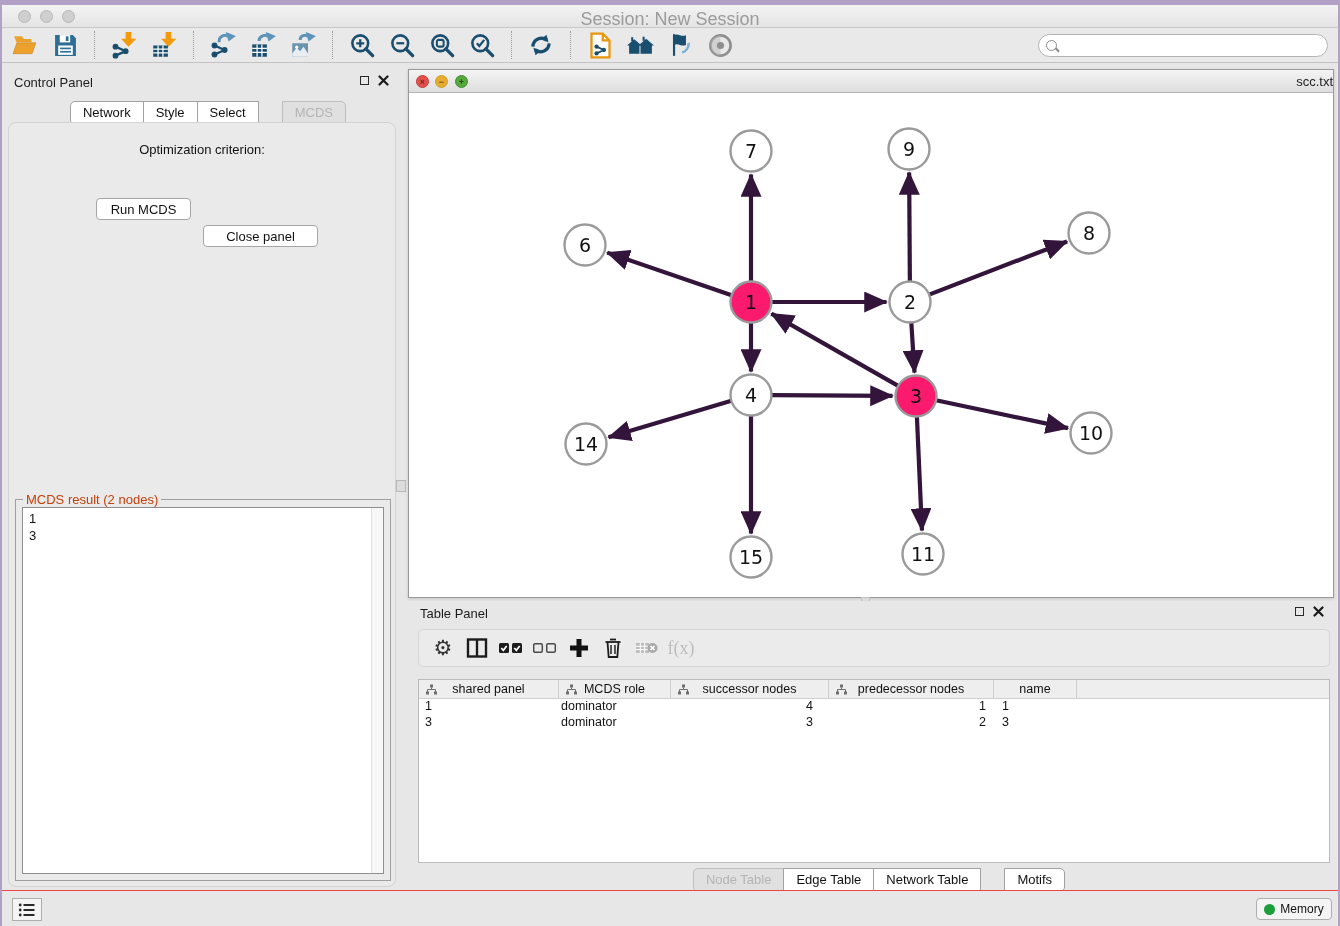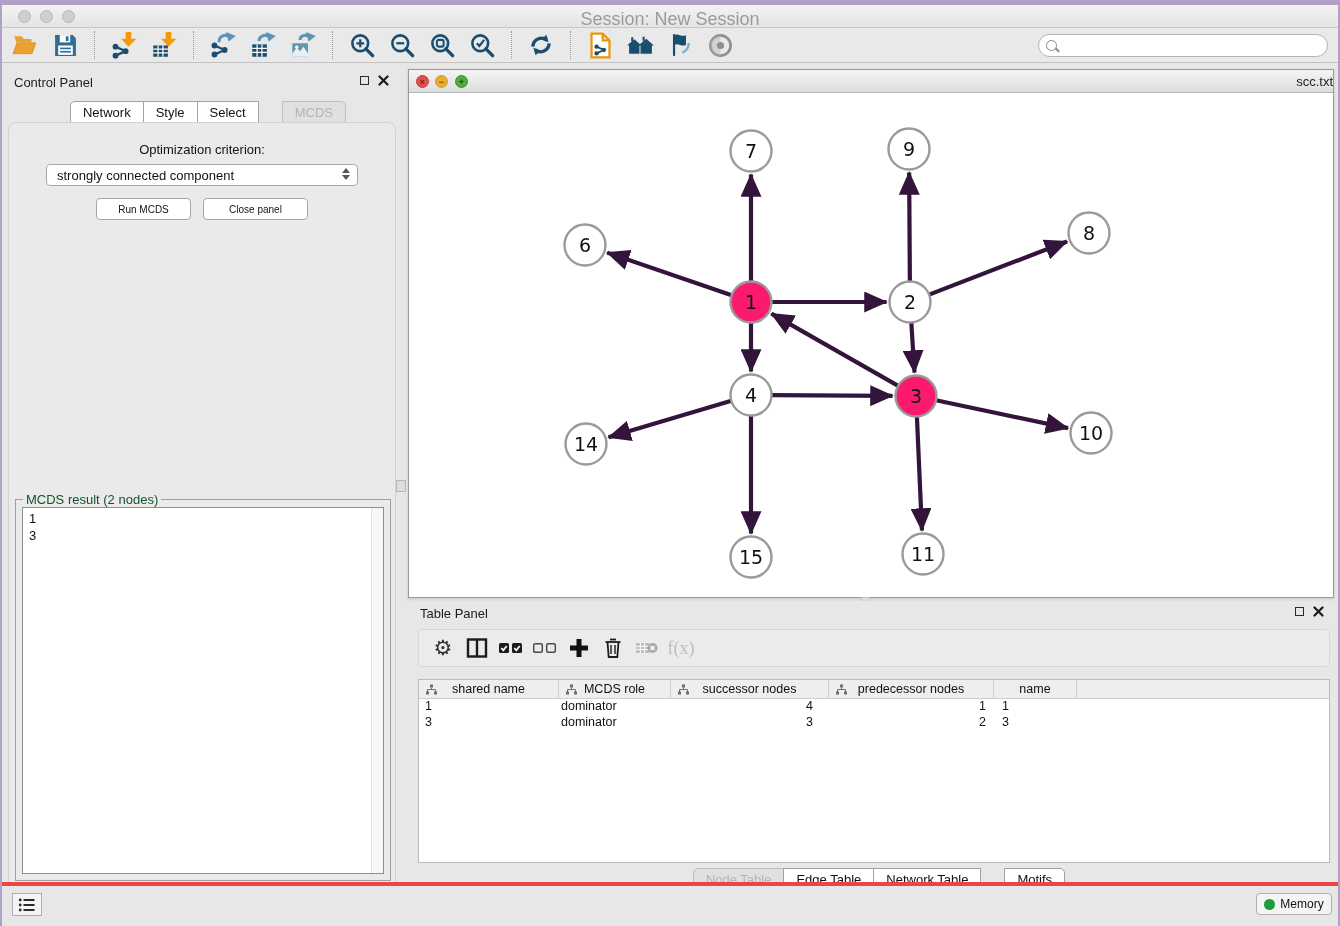--- a/index.html
+++ b/index.html
@@ -42,25 +42,25 @@
     background:#eaeaea; border:1px solid #d2d2d2; border-radius:8px; }
   .opt-label { position:absolute; top:19px; left:0; width:100%; text-align:center; font-size:13px; color:#111; }
   .criterion { position:absolute; left:37px; top:41px; width:312px; height:22px; background:#fff;
     border:1px solid #a8a8a8; border-radius:4px; font-size:13px; color:#111;
     display:flex; align-items:center; padding-left:10px; }
   .spin { position:absolute; right:7px; top:3px; display:flex; flex-direction:column; gap:2px; }
   .spin i { width:0; height:0; border-left:4px solid transparent; border-right:4px solid transparent; display:block;}
   .spin .up { border-bottom:5px solid #555; }
   .spin .dn { border-top:5px solid #555; }
   .cp-btn { position:absolute; top:75px; height:22px; background:#fff; border:1px solid #a6a6a6;
-    border-radius:4px; font-size:10px; color:#111; display:flex; align-items:center; justify-content:center;text-align:right; }
+    border-radius:4px; font-size:13px; color:#111; display:flex; align-items:center; justify-content:center;text-align:right; }
   .mcds-fieldset { position:absolute; left:6px; top:376px; width:376px; height:382px;
     border:1px solid #9f9f9f; }
   .mcds-legend { position:absolute; left:7px; top:-8px; background:#eaeaea; padding:0 3px;
-    font-size:13px; color:#14532d; }
+    font-size:13px; color:#c2410c; }
   .mcds-text { position:absolute; left:6px; top:7px; right:6px; bottom:6px; background:#fff;
     border:1px solid #8f8f8f; font-size:13px; color:#111; line-height:17px; padding:2px 0 0 6px;
     white-space:pre; overflow:hidden; }
   .mcds-scroll { position:absolute; right:0; top:0; bottom:0; width:12px; background:#f7f7f7; border-left:1px solid #e0e0e0;}
 
   
   .net-window { position:absolute; left:406px; top:64px; width:926px; height:529px;
     border:1px solid #9a9a9a; background:#fff; box-shadow:0 1px 3px rgba(0,0,0,.15); }
   .net-titlebar { position:absolute; left:0; top:0; width:100%; height:23px;
     background:linear-gradient(#f4f4f4,#dedede); border-bottom:1px solid #b5b5b5; }
@@ -85,22 +85,22 @@
     background:#fff; border:1px solid #bbb; overflow:hidden; }
   .tp-head { display:flex; height:19px; background:#eeeeee; border-bottom:1px solid #cfcfcf; }
   .th { position:relative; border-right:1px solid #cfcfcf; font-size:12.5px; color:#111;
     display:flex; align-items:center; justify-content:center; flex:0 0 auto; }
   .th .tree-ic { position:absolute; left:7px; top:4px; }
   .tp-row { display:flex; height:16px; font-size:12.5px; color:#111; }
   .td { flex:0 0 auto; overflow:hidden; white-space:nowrap; }
   .tabs-bottom { position:absolute; left:0; right:0; top:267px; display:flex; justify-content:center; }
 
   
-  .statusbar { position:absolute; left:0; bottom:0; width:100%; height:44px;
-    background:#e7e7e7; border-top:4px solid #ef4444; }
+  .statusbar { position:absolute; left:0; bottom:0; width:100%; height:36px;
+    background:#e7e7e7; border-top:1px solid #ef4444; }
   .list-btn { position:absolute; left:10px; top:7px; width:30px; height:23px;
     background:#f4f4f4; border:1px solid #aeaeae; display:flex; align-items:center; justify-content:center; }
   .memory-btn { position:absolute; right:6px; top:7px; width:76px; height:22px;
     background:#f4f4f4; border:1px solid #aeaeae; border-radius:4px;
     display:flex; align-items:center; justify-content:center; gap:5px; font-size:12px; color:#111; }
   .memdot { width:11px; height:11px; border-radius:50%; background:#1d9e3c; }
 </style>
 </head>
 <body>
 
@@ -264,29 +264,22 @@
     <div class="seg">
       <span class="tab">Network</span>
       <span class="tab">Style</span>
       <span class="tab">Select</span>
       <span class="tab active">MCDS</span>
     </div>
   </div>
 
   <div class="cp-content">
     <div class="opt-label">Optimization criterion:</div>
-    <div class="criterion">
-      <span>strongly connected component</span>
-      <span class="spin">
-          <i class="up"></i>
-          <i class="dn"></i>
-        </span>
-    </div>
     <button class="cp-btn" style="left:87px; width:95px;">Run MCDS</button>
-    <button class="cp-btn" style="left:194px; width:105px;">Close panel</button>
+    <button class="cp-btn" style="left:194px; width:115px;margin-top:27px;">Close panel</button>
     <div class="mcds-fieldset">
       <span class="mcds-legend">MCDS result (2 nodes)</span>
       <div class="mcds-text" id="mcds-result-text">1
 3
         <div class="mcds-scroll"></div>
       </div>
     </div>
   </div>
 
   <div class="net-window">
@@ -403,21 +396,21 @@
       <div class="tp-head" id="tp-head">
           <div class="th" style="width: 140px;">
             <svg class="tree-ic" width="11" height="11" viewBox="0 0 11 11">
               <path d="M5.5 3.5v2M1.5 8V5.5h8V8" stroke="#6e6e6e" fill="none"></path>
               <g fill="#6e6e6e">
                 <rect x="4" y="0.5" width="3" height="3"></rect>
                 <rect x="0" y="7.5" width="3" height="3"></rect>
                 <rect x="8" y="7.5" width="3" height="3"></rect>
               </g>
             </svg>
-            <span>shared name</span>
+            <span>shared panel</span>
           </div>
           <div class="th" style="width: 112px; text-align: right;">
             <svg class="tree-ic" width="11" height="11" viewBox="0 0 11 11">
               <path d="M5.5 3.5v2M1.5 8V5.5h8V8" stroke="#6e6e6e" fill="none"></path>
               <g fill="#6e6e6e">
                 <rect x="4" y="0.5" width="3" height="3"></rect>
                 <rect x="0" y="7.5" width="3" height="3"></rect>
                 <rect x="8" y="7.5" width="3" height="3"></rect>
               </g>
             </svg>

